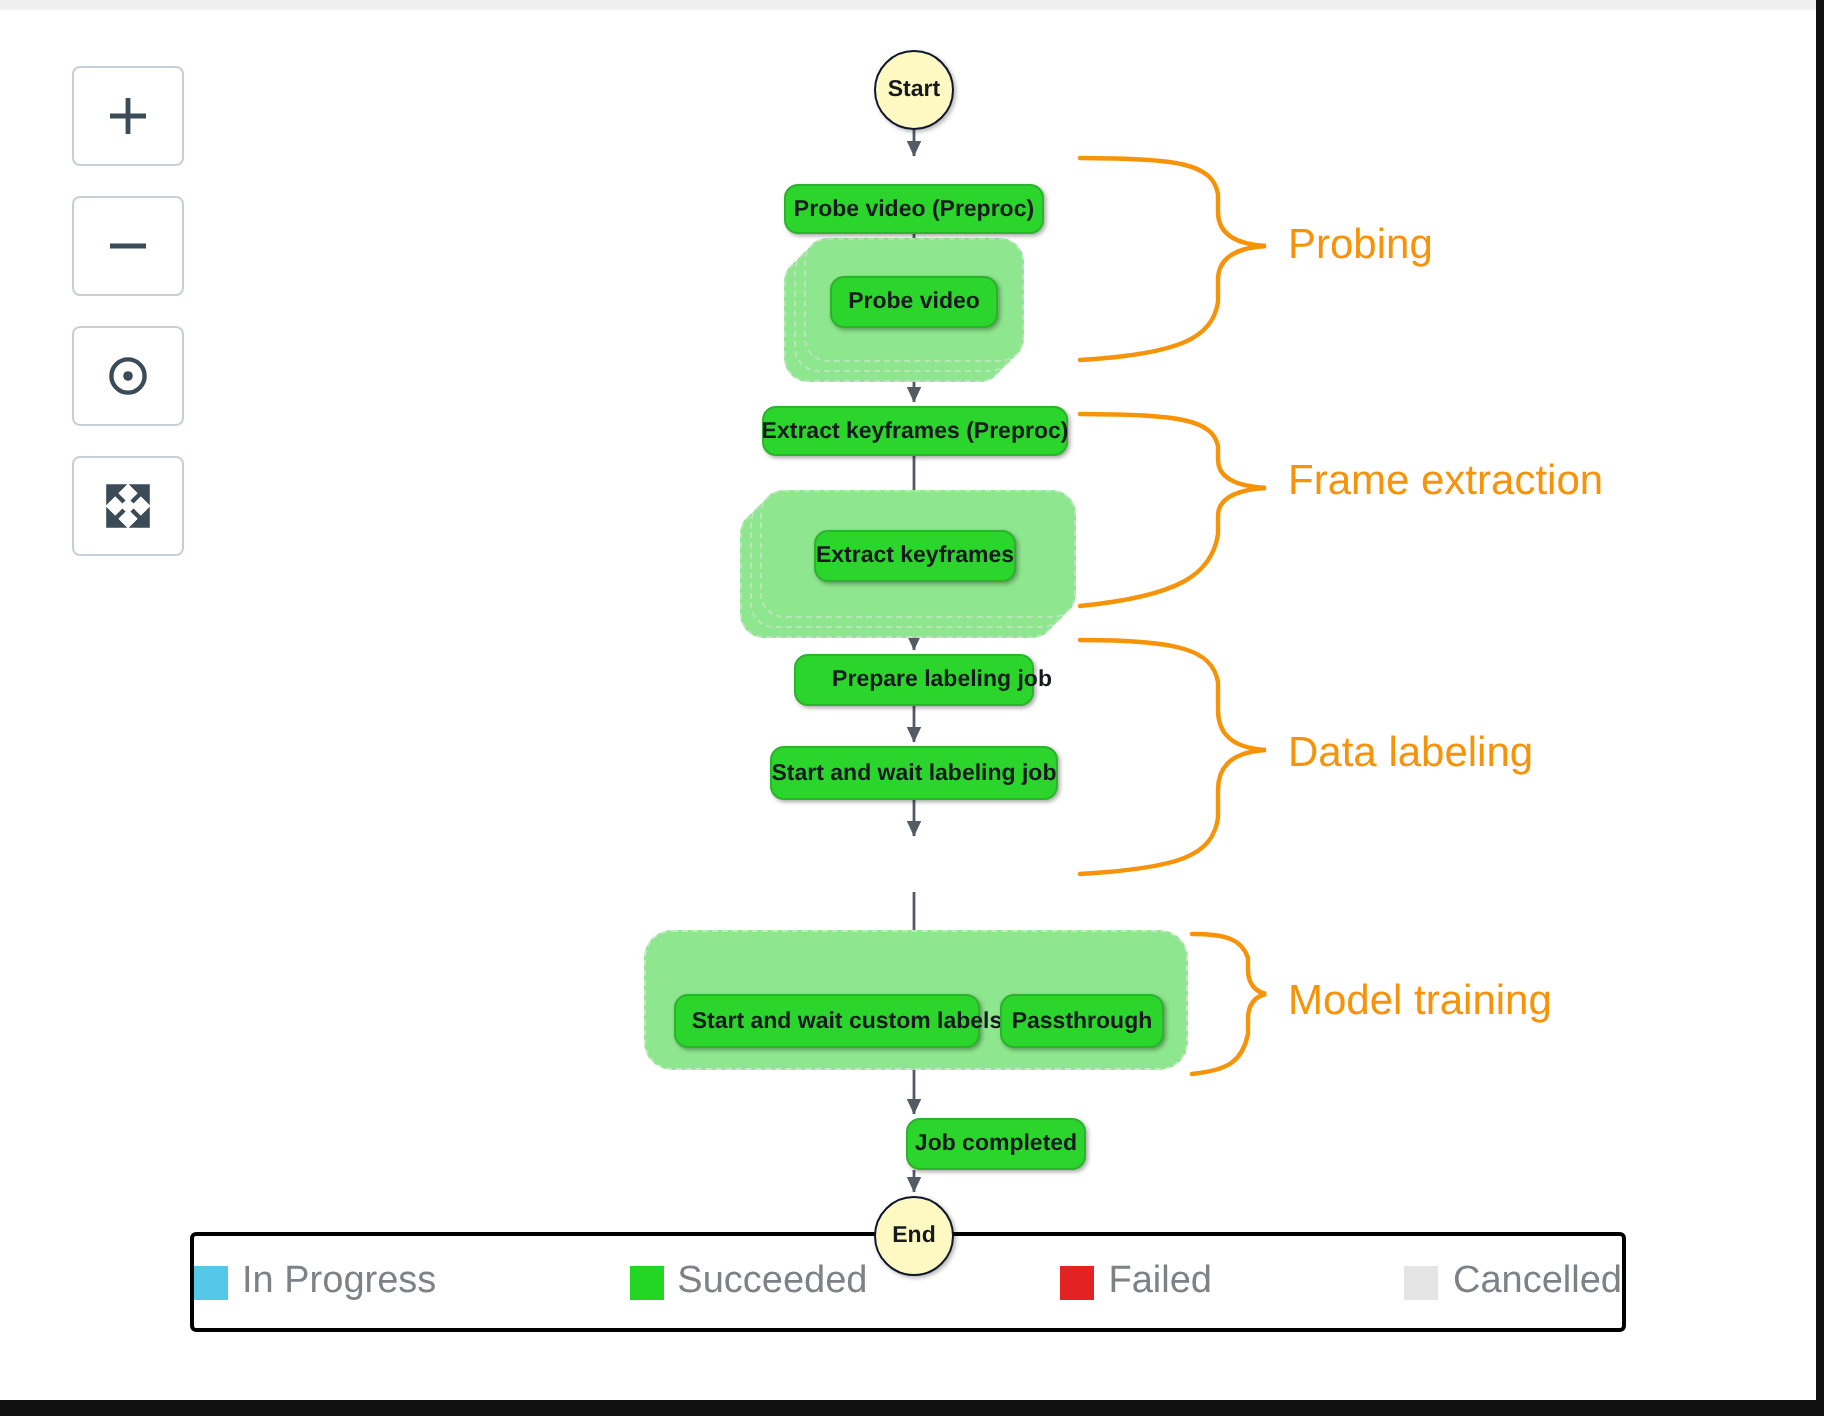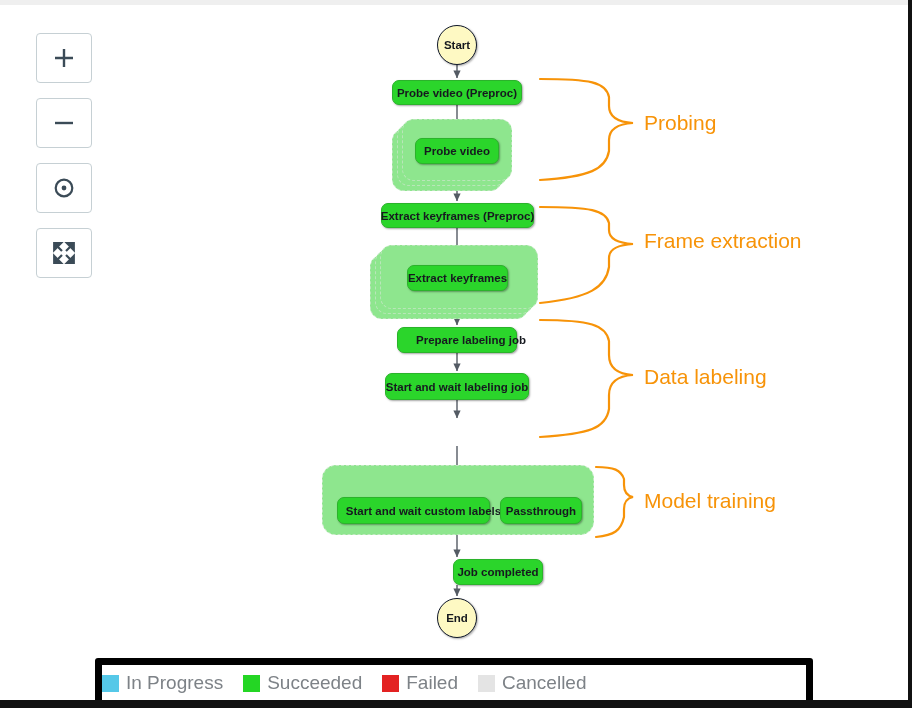--- a/index.html
+++ b/index.html
@@ -125,30 +125,30 @@
     color: #f79308;
     font-size: 21px;
     font-family: "Liberation Sans", sans-serif;
     white-space: nowrap;
   }
 
   
   #legend {
     position: absolute;
     left: 95px;
-    top: 658px;
+    top: 616px;
     width: 718px;
     height: 50px;
     box-sizing: border-box;
     background: #ffffff;
-    border: 7px solid #000000;
+    border: 2px solid #000000;
     border-radius: 3px;
     display: flex;
     align-items: center;
-    justify-content: flex-start;
+    justify-content: space-between;
     gap: 20px;
   }
   .legend-item {
     display: flex;
     align-items: center;
     gap: 7px;
     cursor: pointer;
   }
   .legend-swatch {
     width: 17px;
@@ -245,21 +245,21 @@
       <div class="stack-layer" style="left: 392px; top: 129px; width: 110px; height: 62px; z-index: 10;"></div>
       <div class="stack-layer" style="left: 397px; top: 124px; width: 110px; height: 62px; z-index: 11;"></div>
       <div class="stack-layer" style="left: 402px; top: 119px; width: 110px; height: 62px; z-index: 12;"></div>
       <div class="stack-layer" style="left: 370px; top: 255px; width: 158px; height: 64px; z-index: 10;"></div>
       <div class="stack-layer" style="left: 375px; top: 250px; width: 158px; height: 64px; z-index: 11;"></div>
       <div class="stack-layer" style="left: 380px; top: 245px; width: 158px; height: 64px; z-index: 12;"></div>
       <div class="group-box" style="left: 322px; top: 465px; width: 272px; height: 70px; z-index: 10;"></div>
       <div class="node node-terminal" style="left: 437px; top: 25px; width: 40px; height: 40px; z-index: 20;">
         <span>Start</span>
       </div>
-      <div class="node node-task" style="left: 392px; top: 80px; width: 130px; height: 25px; z-index: 20;">
+      <div class="node node-task" style="left: 392px; top: 92px; width: 130px; height: 25px; z-index: 20;">
         <span>Probe video (Preproc)</span>
       </div>
       <div class="node node-task" style="left: 415px; top: 138px; width: 84px; height: 26px; z-index: 20;">
         <span>Probe video</span>
       </div>
       <div class="node node-task" style="left: 381px; top: 203px; width: 153px; height: 25px; z-index: 20;">
         <span>Extract keyframes (Preproc)</span>
       </div>
       <div class="node node-task" style="left: 407px; top: 265px; width: 101px; height: 26px; z-index: 20;">
         <span>Extract keyframes</span>

